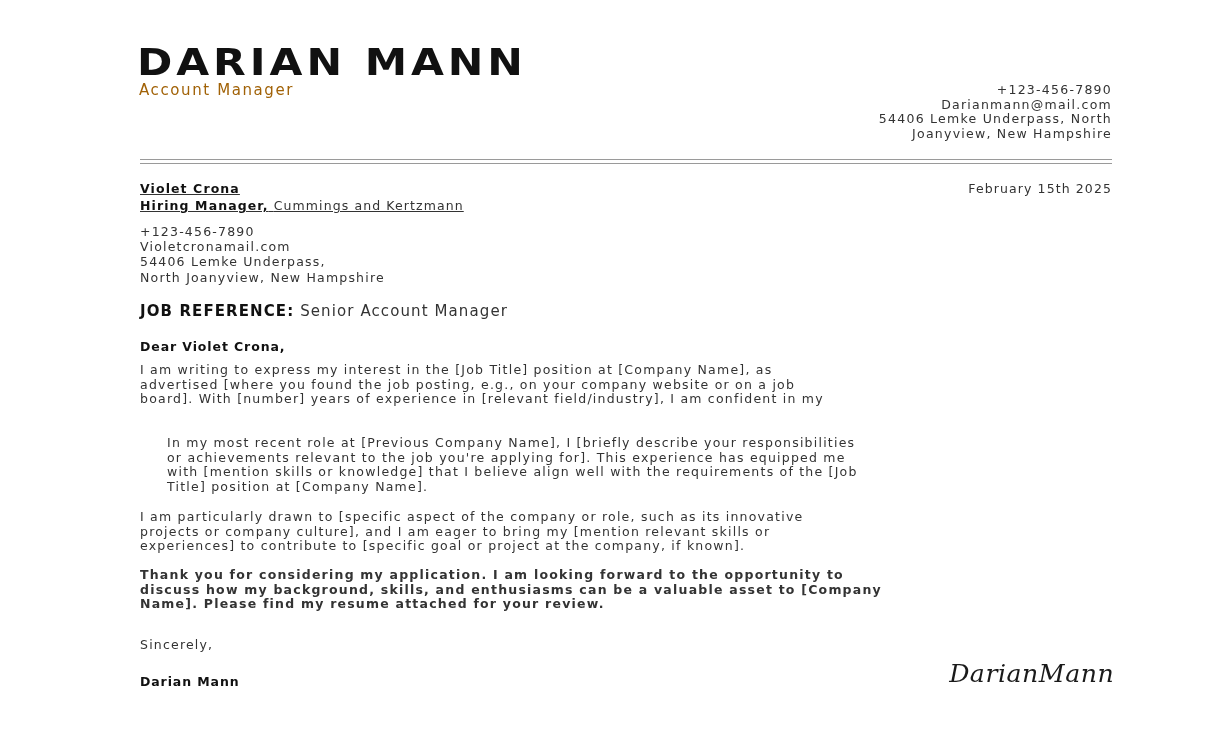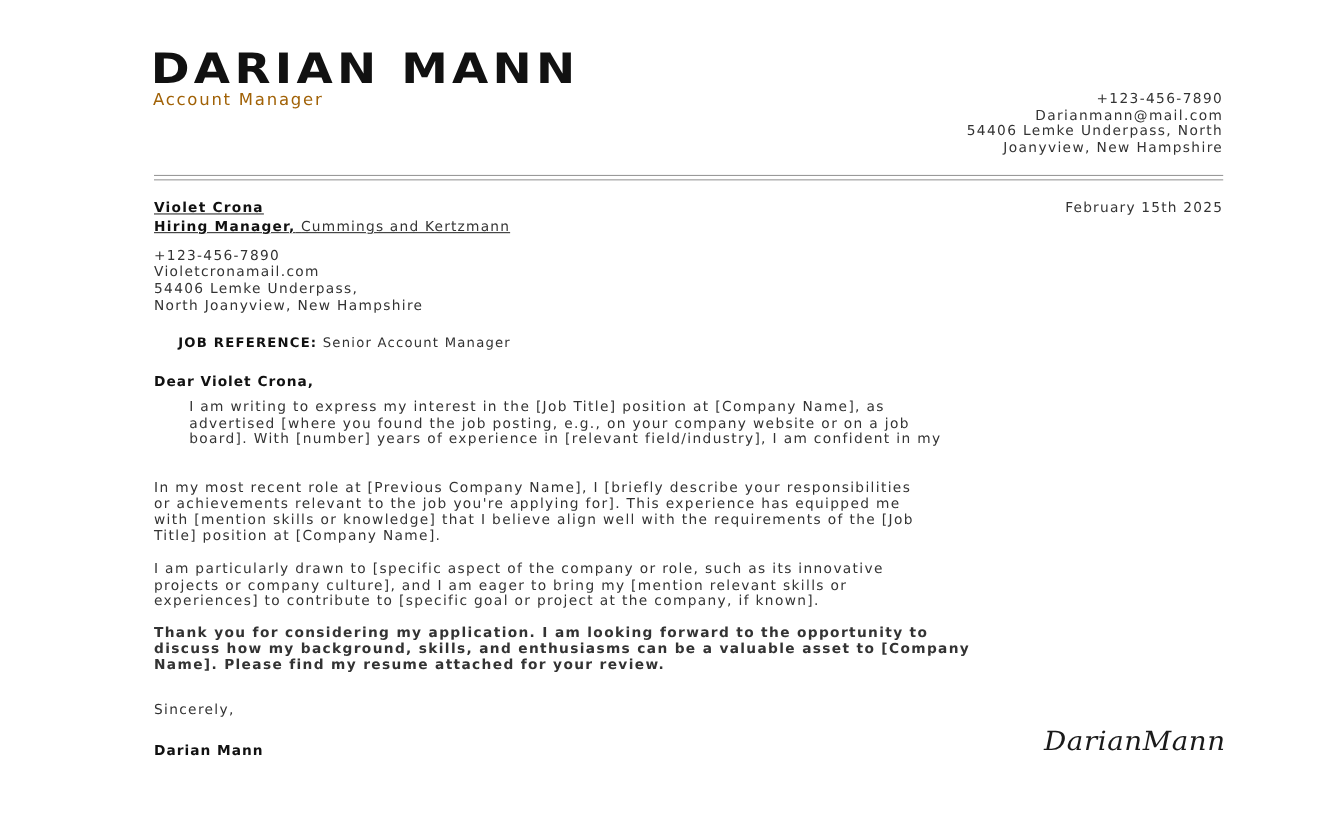--- a/index.html
+++ b/index.html
@@ -94,26 +94,25 @@
       font-size: 12.5px;
       letter-spacing: 1.2px;
       line-height: 15.2px;
       color: #333;
     }
     .rec-contact div { white-space: nowrap; }
     .jobref {
       position: absolute;
       left: 124px;
       top: 303px;
-      font-size: 12px;
+      font-size: 15px;
       letter-spacing: 1.1px;
       line-height: 16px;
       color: #333;
       white-space: nowrap;
-      margin-left: 22px;
     }
     .salutation {
       position: absolute;
       left: 124px;
       top: 339px;
       font-size: 12.5px;
       letter-spacing: 0.9px;
       line-height: 16px;
       font-weight: bold;
       color: #111;
@@ -123,22 +122,22 @@
     .para {
       position: absolute;
       left: 124px;
       width: 980px;
       font-size: 12.5px;
       letter-spacing: 1.22px;
       line-height: 14.7px;
       color: #333;
     }
     .para div { white-space: nowrap; }
-    .p1 { top: 363px; margin-left: 32px; }
-    .p2 { top: 436px; }
+    .p1 { top: 363px; }
+    .p2 { top: 436px; margin-left: 27px; }
     .p3 { top: 510px; }
     .p4 { top: 568px; font-weight: bold; }
     .closing {
       position: absolute;
       left: 124px;
       top: 637px;
       font-size: 12.5px;
       letter-spacing: 1.2px;
       line-height: 16px;
       color: #333;

